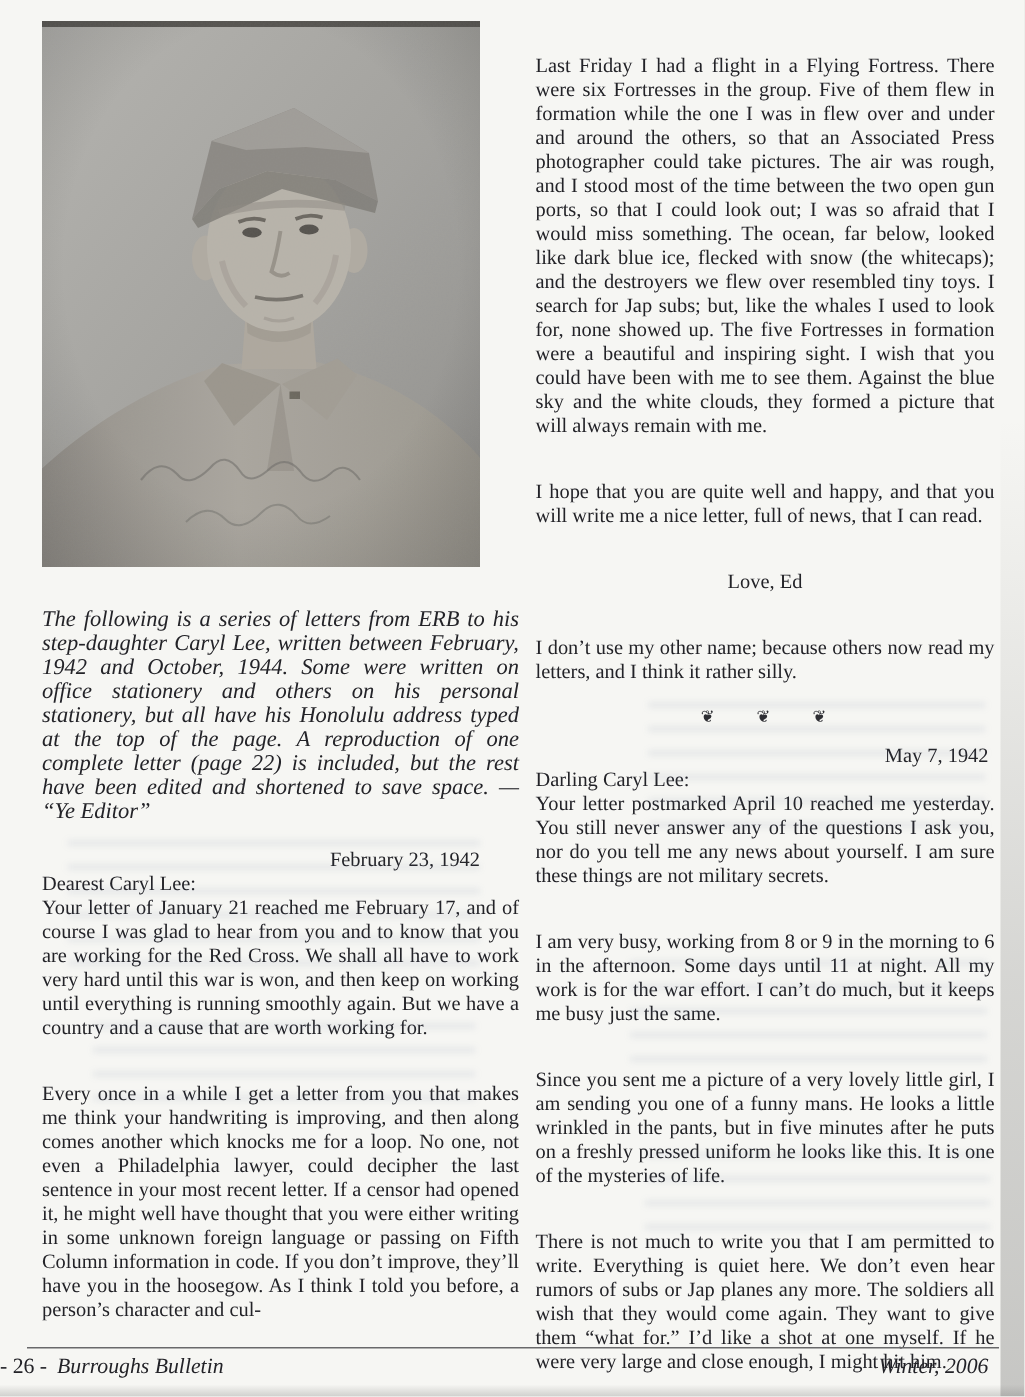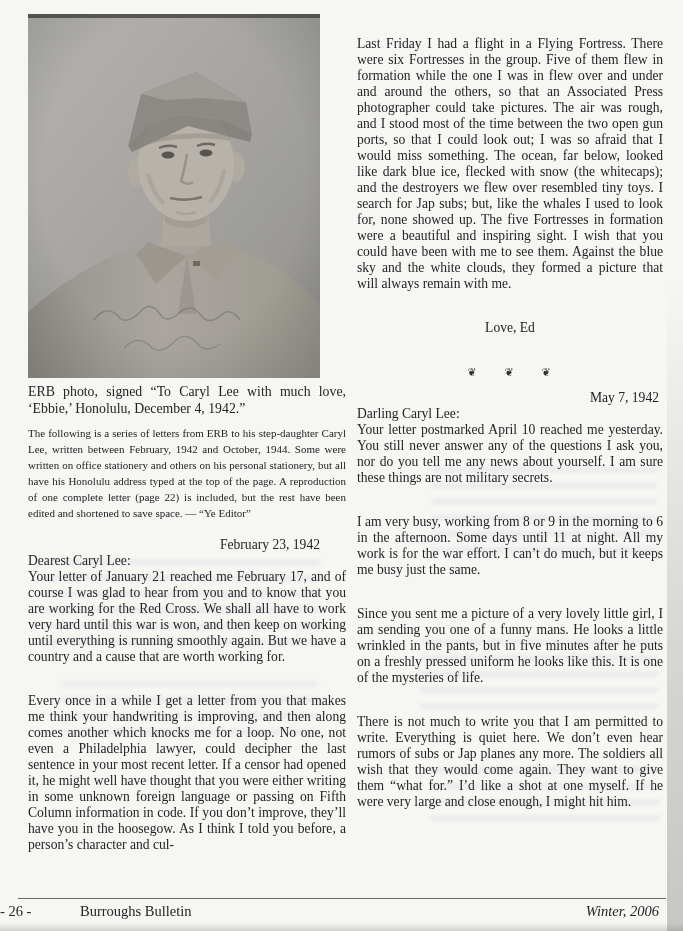--- a/index.html
+++ b/index.html
@@ -31,31 +31,31 @@
   
   .col{position:absolute;font-size:13.6px;line-height:16px;text-align:justify;}
   .col-left{left:28px;top:14px;width:318px;}
   .col-right{left:357px;top:8px;width:306px;}
   p{margin:0;}
   .gap{margin-top:28px;}
   
   .photo-wrap{width:292px;height:364px;position:relative;}
   .photo-wrap svg{display:block;}
   .caption{margin-top:6px;font-size:13.8px;line-height:16.5px;text-align:justify;}
-  .editor-note{margin-top:8px;font-size:11px;line-height:16px;}
+  .editor-note{margin-top:27px;font-style:italic;font-size:15px;line-height:16px;}
   .date-line{text-align:right;margin-top:16px;}
   .date-left{padding-right:26px;}
   .date-right{padding-right:4px;}
   .salutation{text-align:left;}
   .signoff{text-align:center;margin:28px 0;}
   .ornament-row{text-align:center;margin:14px 0 10px 0;font-size:11px;color:#2e2e33;letter-spacing:2px;}
   
   .footer-rule{position:absolute;left:18px;width:648px;top:898px;border-top:1.2px solid #68686a;}
   .footer{position:absolute;left:0;top:903px;width:683px;font-size:14.5px;}
-  .footer .f-left{position:absolute;left:38px;margin-left:42px;}
+  .footer .f-left{position:absolute;left:38px;font-style:italic;}
   .footer .f-center{position:absolute;left:0;width:683px;text-align:left;}
   .footer .f-right{position:absolute;right:24px;font-style:italic;}
 </style>
 </head>
 <body>
 
 <div class="page">
 
   <div class="col col-left">
 
@@ -119,41 +119,42 @@
 
         <rect x="165" y="247" width="7" height="5" fill="#5c594f" opacity="0.8"></rect>
 
         <path d="M 66 306 q 12 -16 24 -4 q 8 10 22 -4 q 10 -12 20 2 q 6 10 18 0 q 12 -12 22 0 q 8 12 20 2 q 10 -10 20 4" stroke="#6b6a66" stroke-width="1.4" fill="none" opacity="0.55"></path>
         <path d="M 96 334 q 14 -14 26 -2 q 10 10 24 -4 q 12 -12 24 2 q 8 10 22 0" stroke="#6b6a66" stroke-width="1.3" fill="none" opacity="0.45"></path>
         <rect width="292" height="364" fill="url(#vig)"></rect>
         <rect width="292" height="364" filter="url(#grain)"></rect>
       </svg>
     </div>
 
-    <p class="caption">ERB photo, signed “To Caryl Lee with much love, ‘Ebbie,’ Honolulu, December 4, 1942.”</p>
 
     <p class="editor-note">The following is a series of letters from ERB to his step-daughter Caryl Lee, written between February, 1942 and October, 1944. Some were written on office stationery and others on his personal stationery, but all have his Honolulu address typed at the top of the page. A reproduction of one complete letter (page 22) is included, but the rest have been edited and shortened to save space.  — “Ye Editor”</p>
 
     <p class="date-line date-left">February 23, 1942</p>
 
     <p class="salutation">Dearest Caryl Lee:</p>
 
     <p>Your letter of January 21 reached me February 17, and of course I was glad to hear from you and to know that you are working for the Red Cross. We shall all have to work very hard until this war is won, and then keep on working until everything is running smoothly again.  But we have a country and a cause that are worth working for.</p>
 
     <p class="gap">Every once in a while I get a letter from you that makes me think your handwriting is improving, and then along comes another which knocks me for a loop.  No one, not even a Philadelphia lawyer, could decipher the last sentence in your most recent letter. If a censor had opened it, he might well have thought that you were either writing in some unknown foreign language or passing on Fifth Column information in code. If you don’t improve, they’ll have you in the hoosegow.  As I think I told you before, a person’s character and cul-</p>
   </div>
 
   <div class="col col-right">
 
 
     <p class="gap">Last Friday I had a flight in a Flying Fortress. There were six Fortresses in the group. Five of them flew in formation while the one I was in flew over and under and around the others, so that an Associated Press photographer could take pictures. The air was rough, and I stood most of the time between the two open gun ports, so that I could look out; I  was so afraid  that I would miss something.  The ocean, far below, looked like dark blue ice, flecked with snow (the whitecaps); and the destroyers we flew over resembled tiny toys. I search for Jap subs; but, like the whales I used to look for, none showed up. The five Fortresses in formation were a beautiful and inspiring sight. I wish that you could have been with me to see them.  Against the blue sky and the white clouds, they formed a picture that will always remain with me.</p>
 
+    <p class="gap">I hope that you are quite well and happy, and that you will write me a nice letter, full of news, that I can read.</p>
 
     <p class="signoff">Love, Ed</p>
 
+    <p>I don’t use my other name; because others now read my letters, and I think it rather silly.</p>
 
     <p class="ornament-row">❦  ❦  ❦</p>
 
     <p class="date-line date-right" style="margin-top:10px;">May 7, 1942</p>
 
     <p class="salutation">Darling Caryl Lee:</p>
 
     <p>Your letter postmarked April 10 reached me yesterday. You still never answer any of the questions I ask you, nor do you tell me any news about yourself.  I am sure these things are not military secrets.</p>
 
     <p class="gap">I am very busy, working from 8 or 9 in the morning to 6 in the afternoon.  Some days until 11 at night.  All my work is for the war effort. I can’t do much, but it keeps me busy just the same.</p>

